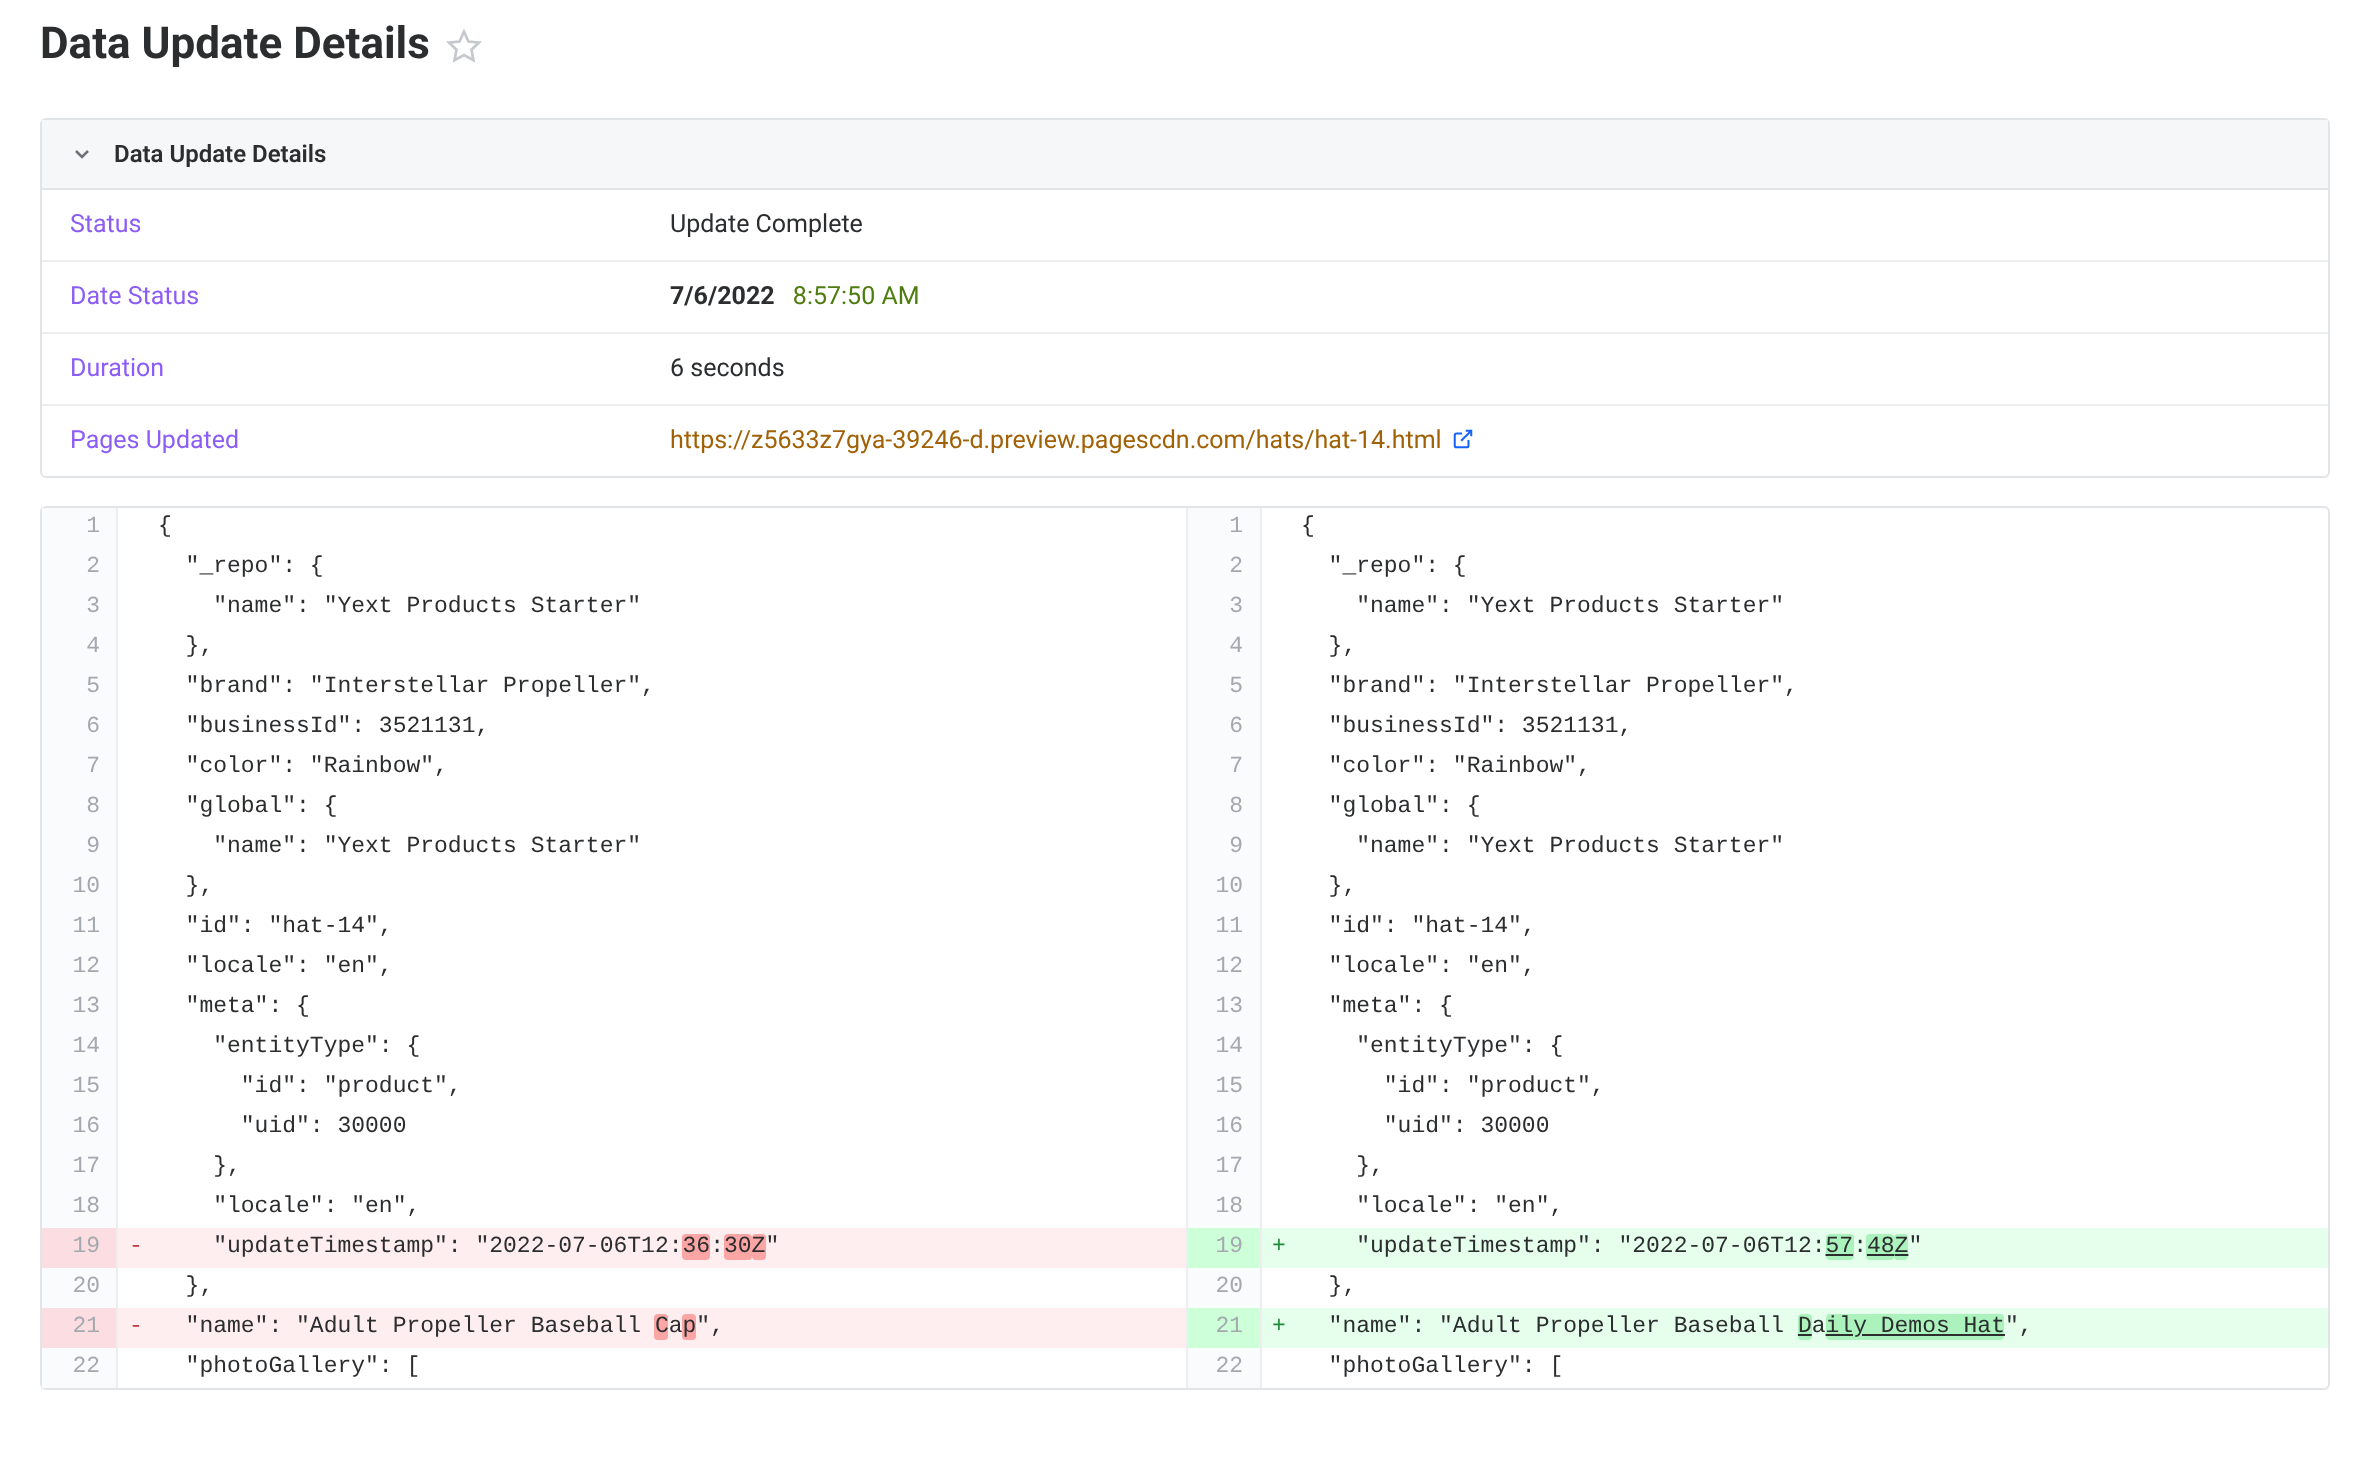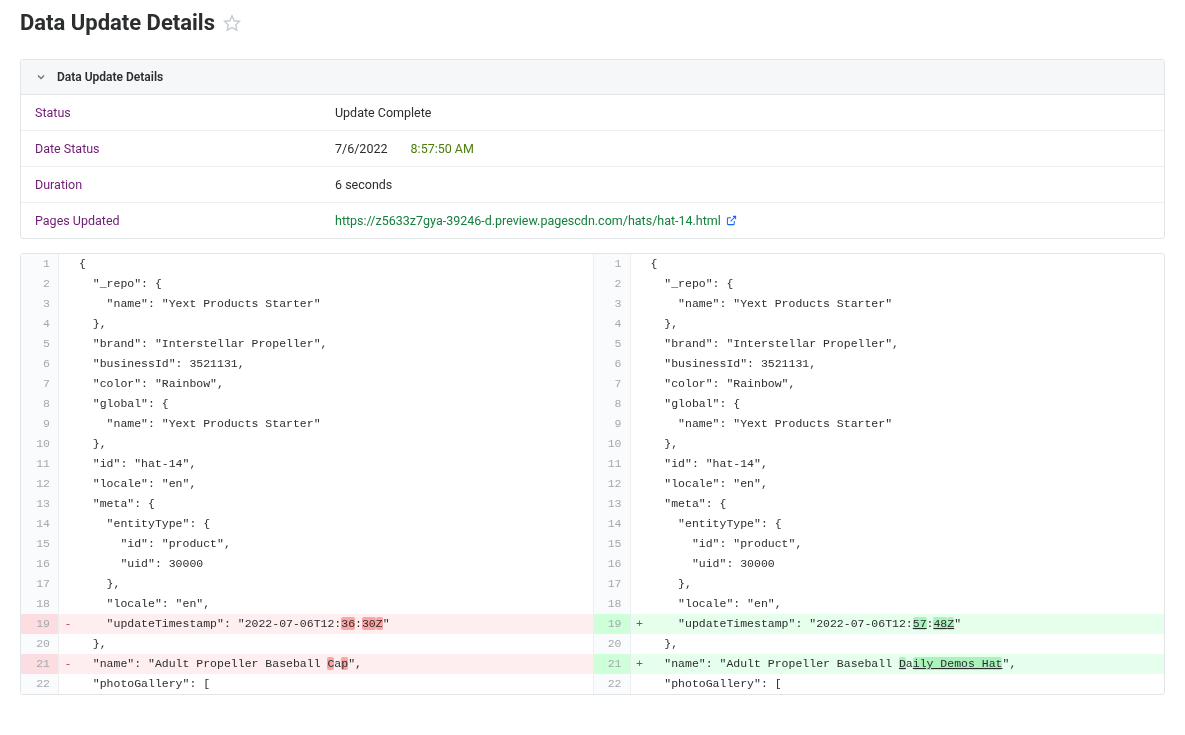--- a/index.html
+++ b/index.html
@@ -57,30 +57,30 @@
   .kv-table tr:last-child {
     border-bottom: none;
   }
   .kv-table td {
     padding: 10px 14px;
     vertical-align: middle;
     font-size: 12.5px;
   }
   .kv-key {
     width: 300px;
-    color: #701a75;
+    color: #8b5cf6;
   }
   .kv-val {
     color: #2b2d2f;
   }
   .kv-val a {
-    color: #15803d;
+    color: #a16207;
     text-decoration: none;
   }
-  .date-strong { font-weight: 400; margin-right: 20px; }
+  .date-strong { font-weight: 700; margin-right: 6px; }
   .time-light { color: #4d7c0f; }
   .external-icon {
     color: #1564f9;
     display: inline-flex;
     margin-left: 2px;
     vertical-align: -1px;
   }
 
   
   .diff-wrap {

